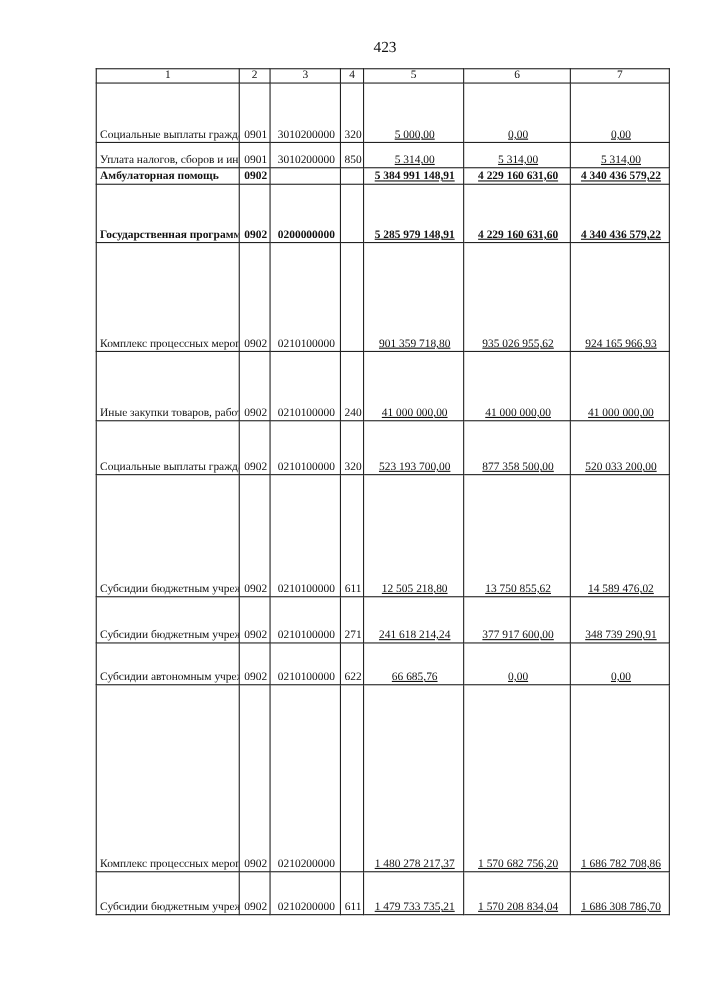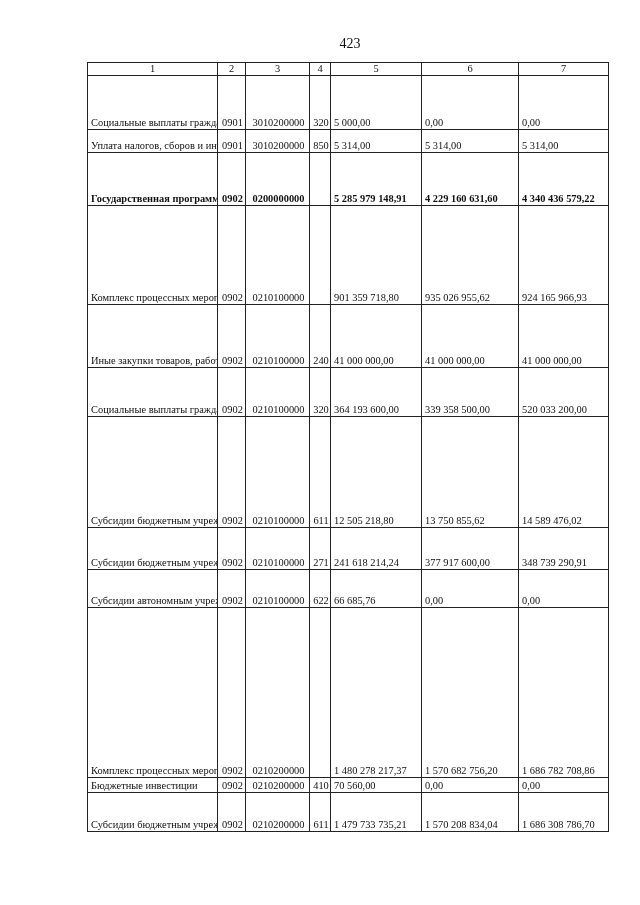--- a/index.html
+++ b/index.html
@@ -14,21 +14,21 @@
   table.budget col.c3 { width: 64px; }
   table.budget col.c4 { width: 21px; }
   table.budget col.c5 { width: 91px; }
   table.budget col.c6 { width: 97px; }
   table.budget col.c7 { width: 90px; }
   table.budget td, table.budget th { border: 1px solid #222; padding: 0 1px 0 3px;
                  vertical-align: bottom; white-space: nowrap; overflow: hidden; }
   table.budget th { font-weight: normal; text-align: center; height: 11px; padding: 0; }
   td.name { white-space: normal; text-align: left; }
   td.code { text-align: center; padding-left: 2px; }
-  td.num { text-align: left; padding-right: 0; }
+  td.num { text-align: center; padding-right: 0; text-decoration: underline; }
   tr.bold td { font-weight: bold; }
 </style>
 </head>
 <body>
 
 <div class="page-number">423</div>
 
 <table class="budget">
   <colgroup>
     <col class="c1">
@@ -62,20 +62,29 @@
       </tr>
       <tr style="height: 23px;">
         <td class="name">Уплата налогов, сборов и иных платежей</td>
         <td class="code">0901</td>
         <td class="code">3010200000</td>
         <td class="code">850</td>
         <td class="num">5 314,00</td>
         <td class="num">5 314,00</td>
         <td class="num">5 314,00</td>
       </tr>
+      <tr class="bold" style="height: 15px;">
+        <td class="name">Амбулаторная помощь</td>
+        <td class="code">0902</td>
+        <td class="code"></td>
+        <td class="code"></td>
+        <td class="num">5 384 991 148,91</td>
+        <td class="num">4 229 160 631,60</td>
+        <td class="num">4 340 436 579,22</td>
+      </tr>
       <tr class="bold" style="height: 53px;">
         <td class="name">Государственная программа Удмуртской Республики «Развитие здравоохранения»</td>
         <td class="code">0902</td>
         <td class="code">0200000000</td>
         <td class="code"></td>
         <td class="num">5 285 979 148,91</td>
         <td class="num">4 229 160 631,60</td>
         <td class="num">4 340 436 579,22</td>
       </tr>
       <tr style="height: 99px;">
@@ -94,22 +103,22 @@
         <td class="code">240</td>
         <td class="num">41 000 000,00</td>
         <td class="num">41 000 000,00</td>
         <td class="num">41 000 000,00</td>
       </tr>
       <tr style="height: 49px;">
         <td class="name">Социальные выплаты гражданам, кроме публичных нормативных социальных выплат</td>
         <td class="code">0902</td>
         <td class="code">0210100000</td>
         <td class="code">320</td>
-        <td class="num">364 193 600,00</td>
-        <td class="num">339 358 500,00</td>
+        <td class="num">523 193 700,00</td>
+        <td class="num">877 358 500,00</td>
         <td class="num">520 033 200,00</td>
       </tr>
       <tr style="height: 111px;">
         <td class="name">Субсидии бюджетным учреждениям на финансовое обеспечение государственного (муниципального) задания на оказание государственных (муниципальных) услуг (выполнение работ)</td>
         <td class="code">0902</td>
         <td class="code">0210100000</td>
         <td class="code">611</td>
         <td class="num">12 505 218,80</td>
         <td class="num">13 750 855,62</td>
         <td class="num">14 589 476,02</td>
@@ -134,29 +143,20 @@
       </tr>
       <tr style="height: 170px;">
         <td class="name">Комплекс процессных мероприятий «Совершенствование оказания специализированной, включая высокотехнологичную, медицинской помощи, скорой медицинской помощи (в том числе скорой специализированной медицинской помощи), паллиативной помощи»</td>
         <td class="code">0902</td>
         <td class="code">0210200000</td>
         <td class="code"></td>
         <td class="num">1 480 278 217,37</td>
         <td class="num">1 570 682 756,20</td>
         <td class="num">1 686 782 708,86</td>
       </tr>
-      <tr style="height: 15px;">
-        <td class="name">Бюджетные инвестиции</td>
-        <td class="code">0902</td>
-        <td class="code">0210200000</td>
-        <td class="code">410</td>
-        <td class="num">70 560,00</td>
-        <td class="num">0,00</td>
-        <td class="num">0,00</td>
-      </tr>
       <tr style="height: 39px;">
         <td class="name">Субсидии бюджетным учреждениям на финансовое обеспечение</td>
         <td class="code">0902</td>
         <td class="code">0210200000</td>
         <td class="code">611</td>
         <td class="num">1 479 733 735,21</td>
         <td class="num">1 570 208 834,04</td>
         <td class="num">1 686 308 786,70</td>
       </tr>
     </tbody>

